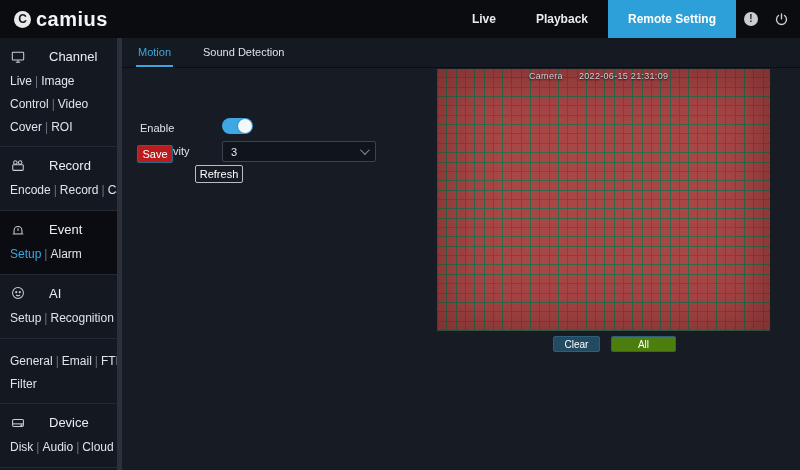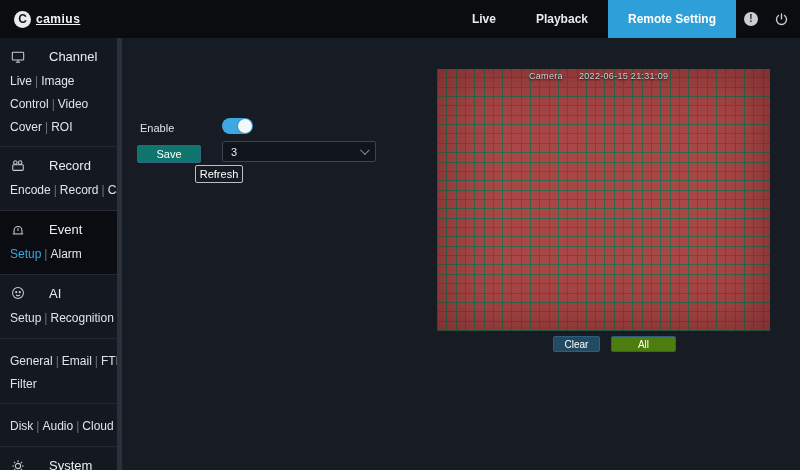--- a/index.html
+++ b/index.html
@@ -4,21 +4,21 @@
 <style>
   * { margin:0; padding:0; box-sizing:border-box; }
   html,body { background:#0a0c10; }
   body { font-family:"Liberation Sans", sans-serif; }
   .screen { position:relative; width:800px; height:470px; background:#171c24; overflow:hidden; }
 
   
   .header { position:absolute; left:0; top:0; width:800px; height:38px; background:#0a0c10; display:flex; align-items:center; }
   .logo { display:flex; align-items:center; gap:5px; padding-left:14px; }
   .logo-mark { width:17px; height:17px; border-radius:50%; background:#e9eaec; color:#14171c; font-weight:bold; font-size:12px; display:flex; align-items:center; justify-content:center; line-height:1; }
-  .logo-text { color:#f2f4f6; font-size:12px; font-weight:bold; letter-spacing:.5px;text-decoration:underline; }
+  .logo-text { color:#f2f4f6; font-size:20px; font-weight:bold; letter-spacing:.5px; }
   .header-right { margin-left:auto; display:flex; align-items:center; height:38px; }
   .nav-item { color:#e8ecf0; font-size:12px; font-weight:bold; padding:0 20px; height:38px; display:flex; align-items:center; cursor:pointer; }
   .nav-item.active { background:#2da0d9; color:#fff; padding:0 20px; }
   .hicon { display:flex; align-items:center; justify-content:center; width:30px; height:38px; cursor:pointer; }
   .alert-circle { width:14px; height:14px; border-radius:50%; background:#c9ced4; color:#14171c; font-size:10px; font-weight:bold; display:flex; align-items:center; justify-content:center; line-height:1; }
   .hicon svg { display:block; }
 
   
   .sidebar { position:absolute; left:0; top:38px; width:122px; height:432px; background:#141821; overflow:hidden; }
   .side-section { padding:9px 10px 8px 10px; border-bottom:1px solid #242933; }
@@ -44,21 +44,21 @@
   .toggle { position:absolute; left:222px; top:81px; width:31px; height:16px; border-radius:9px; background:#3ea8e4; cursor:pointer; }
   .toggle .knob { position:absolute; right:1px; top:1px; width:14px; height:14px; border-radius:50%; background:#f4f8fb; box-shadow:0 0 2px rgba(0,0,0,.4); }
 
   
   .select { position:absolute; left:222px; top:101px; width:154px; height:21px; background:#10141b; border:1px solid #3c434e; border-radius:2px; color:#e6eaee; font-size:11px; display:flex; align-items:center; padding:0 8px; cursor:pointer; }
   .select .val { flex:1; }
   .chevron { width:7px; height:7px; border-right:1px solid #8a929c; border-bottom:1px solid #8a929c; transform:rotate(45deg) translateY(-2px); }
 
   
   .btn { position:absolute; height:18px; border-radius:2px; font-size:11px; color:#fff; display:flex; align-items:center; justify-content:center; cursor:pointer; font-family:"Liberation Sans", sans-serif; }
-  .btn-save { left:137px; top:145px; width:64px; background:#0f766e; border:1px solid #2d6787; }
+  .btn-save { left:137px; top:145px; width:36px; background:#b91c1c; border:1px solid #2d6787; }
   .btn-refresh { left:195px; top:145px; width:48px; background:transparent; border:1px solid #b9bfc6; }
   .btn-clear { left:431px; top:298px; width:47px; height:16px; font-size:10px; background:#224a61; border:1px solid #2d5f7d; }
   .btn-all { left:489px; top:298px; width:65px; height:16px; font-size:10px; background:#4d7c0f; border:1px solid #2d5f7d; }
 
   
   .preview { position:absolute; left:315px; top:31px; width:333px; height:262px; background:#1a1512; cursor:crosshair; }
   .grid { position:absolute; inset:0;
     background-color:#a94646;
     background-image:
       repeating-linear-gradient(90deg, #33684a 0, #33684a 1px, transparent 1px, transparent 9.3px),
@@ -145,37 +145,51 @@
             </svg>
           </span>
           <span>AI</span>
         </div>
         <div class="side-items"><span class="side-link">Setup</span><span class="sep">|</span><span class="side-link">Recognition</span><span class="sep">|</span><span class="side-link">Alarm</span></div>
       </div>
       <div class="side-section">
         <div class="side-items"><span class="side-link">General</span><span class="sep">|</span><span class="side-link">Email</span><span class="sep">|</span><span class="side-link">FTP</span><span class="sep">|</span><span class="side-link">RTSP</span><span class="side-link">IP Filter</span></div>
       </div>
       <div class="side-section">
+        <div class="side-head">
+          <span class="side-icon">
+            <svg width="14" height="14" viewBox="0 0 16 16" fill="none" stroke="#c9ced4" stroke-width="1.2">
+              <rect x="1.8" y="4" width="12.4" height="8" rx="1.4"></rect>
+              <path d="M1.8 9h12.4"></path>
+              <circle cx="11.8" cy="10.5" r="0.5" fill="#c9ced4"></circle>
+            </svg>
+          </span>
+          <span>Device</span>
+        </div>
         <div class="side-items"><span class="side-link">Disk</span><span class="sep">|</span><span class="side-link">Audio</span><span class="sep">|</span><span class="side-link">Cloud</span></div>
       </div>
       <div class="side-section">
         <div class="side-head">
           <span class="side-icon">
             <svg width="14" height="14" viewBox="0 0 16 16" fill="none" stroke="#c9ced4" stroke-width="1.2">
               <circle cx="8" cy="8" r="3"></circle>
               <path d="M8 1.5v2M8 12.5v2M1.5 8h2M12.5 8h2M3.4 3.4l1.4 1.4M11.2 11.2l1.4 1.4M12.6 3.4l-1.4 1.4M4.8 11.2l-1.4 1.4"></path>
             </svg>
           </span>
           <span>System</span>
         </div>
       </div>
     </div>
   <div class="sidebar-scroll" style="position:absolute; left:117px; top:38px;"></div>
 
   <div class="content">
+    <div class="tabstrip">
+      <span class="tab active">Motion</span>
+      <span class="tab">Sound Detection</span>
+    </div>
 
     <span class="label" style="left:18px; top:84px;">Enable</span>
     <div class="toggle" style="left:100px; top:80px;">
       <span class="knob"></span>
     </div>
 
     <span class="label" style="left:18px; top:107px;">Sensitivity</span>
     <div class="select" style="left:100px; top:103px;">
       <span class="val">3</span>
       <span class="chevron"></span>

